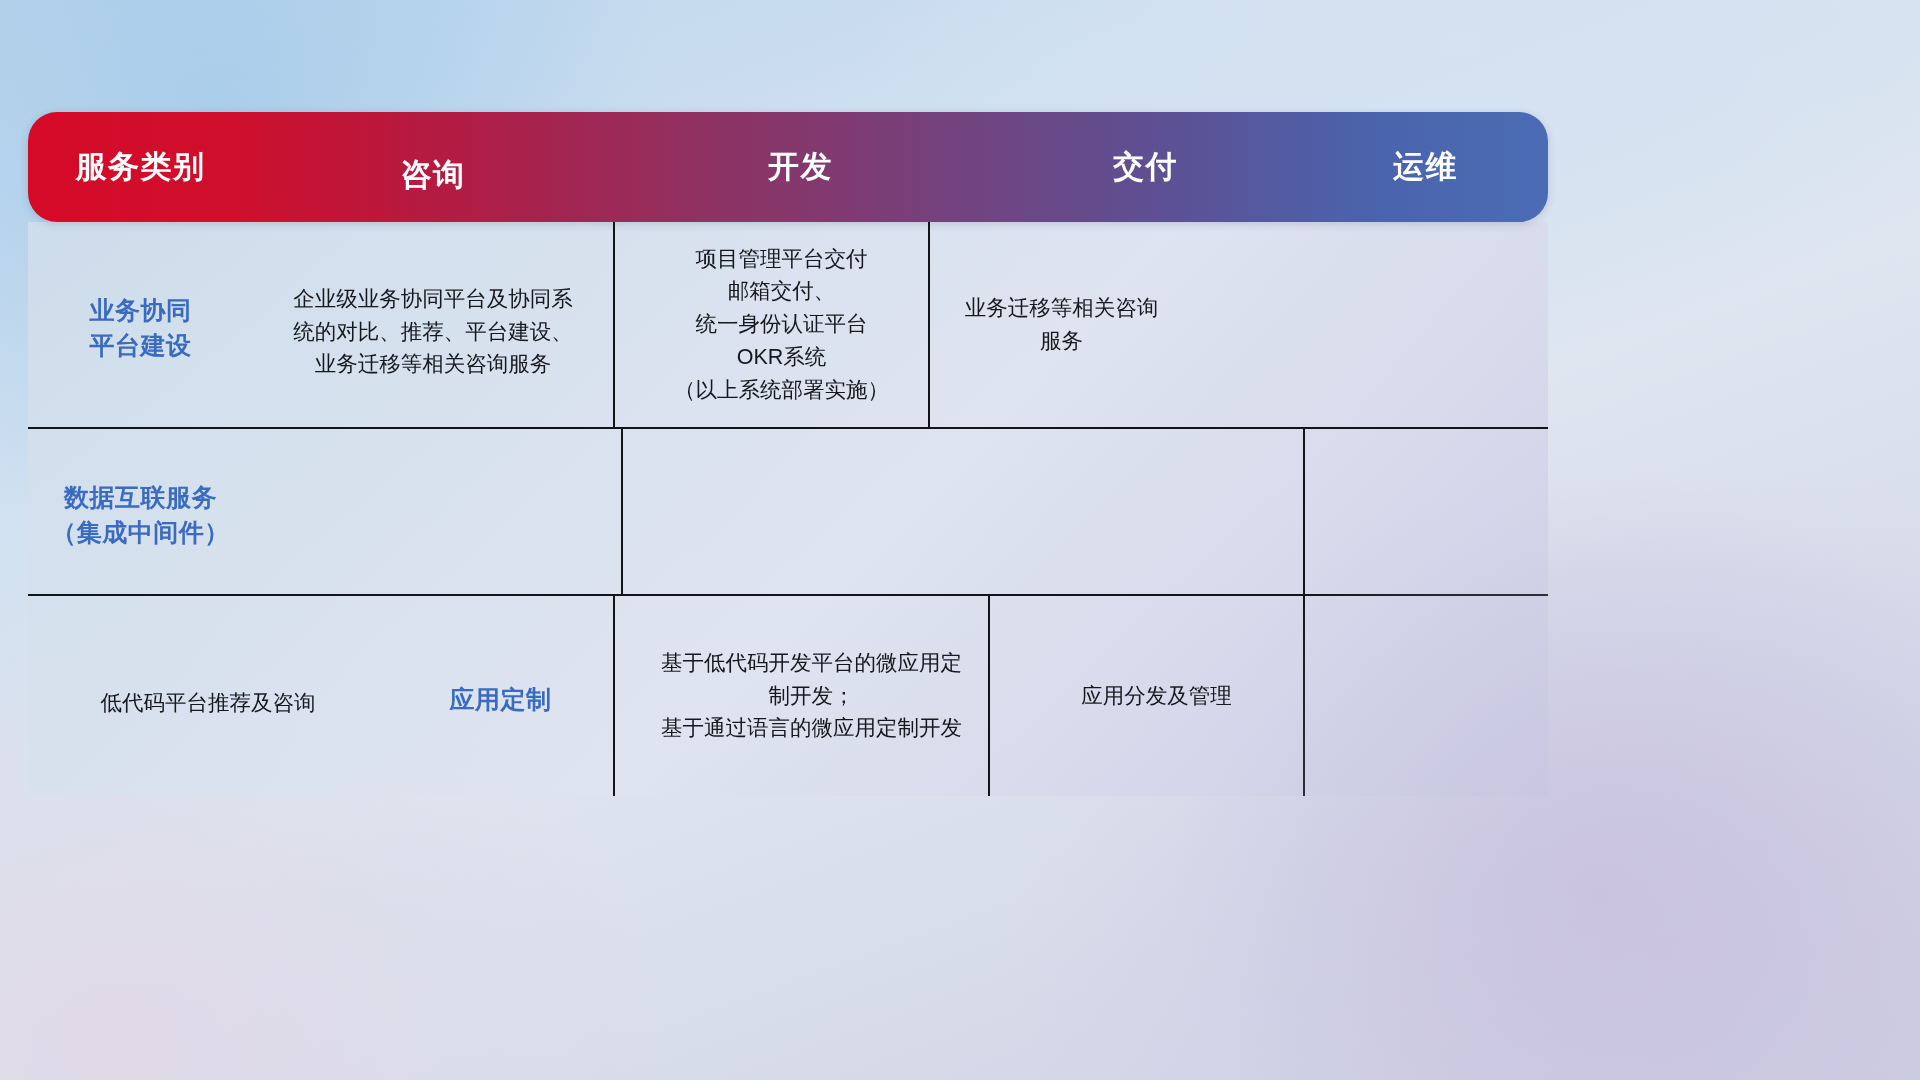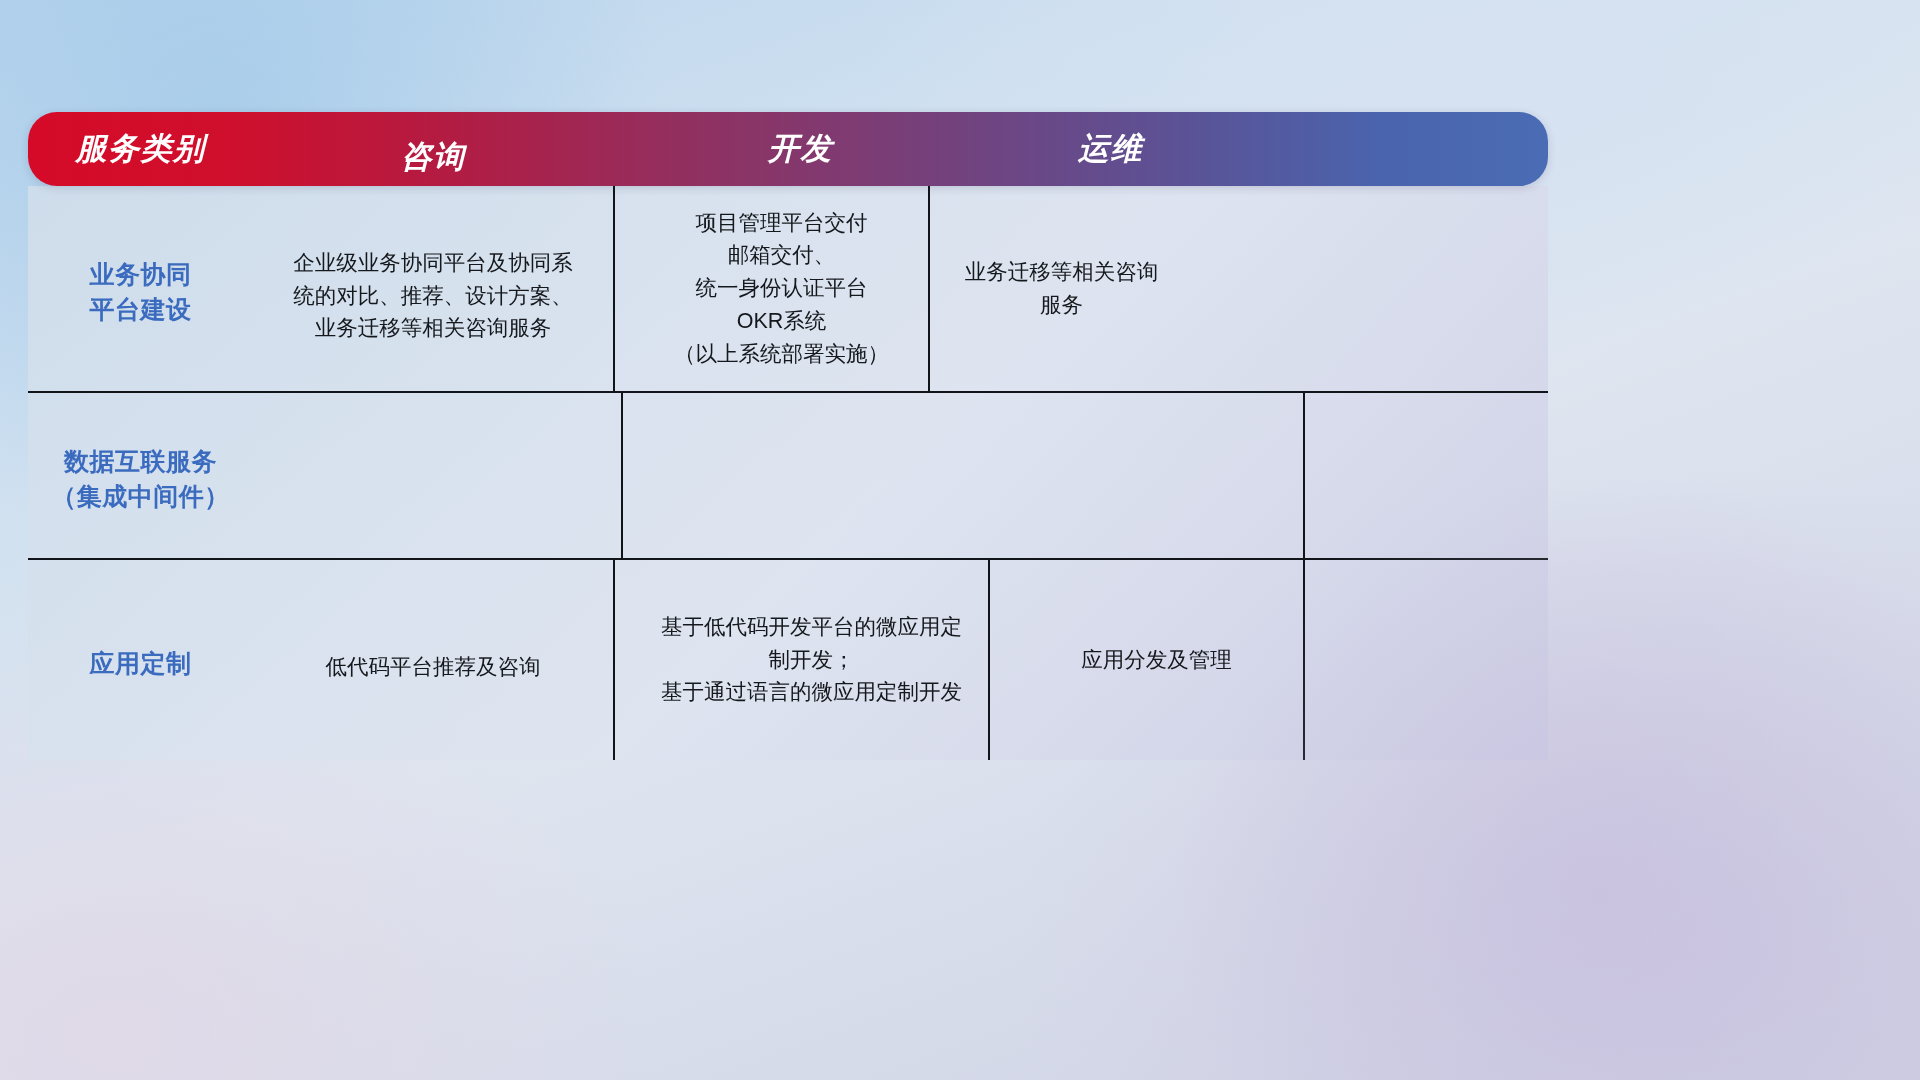--- a/index.html
+++ b/index.html
@@ -50,35 +50,34 @@
   .table-wrap {
     position: absolute;
     left: 28px;
     top: 112px;
     width: 1520px;
   }
 
   
   .thead {
     display: flex;
-    height: 74px;
+    height: 110px;
     border-radius: 29px;
     background: linear-gradient(90deg,
         #d50a28 0%,
         #cf0f2c 13%,
         #b21c43 28%,
         #8e3263 45%,
         #74417c 60%,
         #5b5296 76%,
         #4a64ad 89%,
         #4a6cb4 100%);
     box-shadow: 0 2px 8px rgba(40,40,80,0.16);
     position: relative;
     z-index: 3;
-    font-style: italic;
   }
   .th {
     display: flex;
     align-items: center;
     justify-content: center;
     color: #ffffff;
     font-size: 31px;
     font-weight: bold;
     letter-spacing: 1.5px;
     white-space: nowrap;
@@ -146,49 +145,50 @@
 </head>
 <body>
 
 <div class="page">
   <div class="table-wrap">
 
     <div class="thead">
       <div class="th c1">服务类别</div>
       <div class="th c2">咨询</div>
       <div class="th c3">开发</div>
+      <div class="th c4">交付</div>
       <div class="th c5">运维</div>
     </div>
 
     <div class="tbody">
 
       <div class="trow r1">
         <div class="td cat c1">业务协同
 平台建设</div>
         <div class="td c2">企业级业务协同平台及协同系
-统的对比、推荐、设计方案、
+统的对比、推荐、平台建设、
 业务迁移等相关咨询服务</div>
         <div class="td c4 vline-left">项目管理平台交付
 邮箱交付、
 统一身份认证平台
 OKR系统
 （以上系统部署实施）</div>
         <div class="td c5 vline-left">业务迁移等相关咨询服务</div>
       </div>
 
       <div class="trow r2">
         <div class="td cat c1">数据互联服务
 （集成中间件）</div>
         <div class="td c4 vline-left"></div>
         <div class="td c5 vline-left"></div>
       </div>
 
       <div class="trow r3">
+        <div class="td c2">低代码平台推荐及咨询</div>
         <div class="td cat c1">应用定制</div>
-        <div class="td c2">低代码平台推荐及咨询</div>
         <div class="td c3 vline-left">基于低代码开发平台的微应用定
 制开发；
 基于通过语言的微应用定制开发</div>
         <div class="td c4 vline-left">应用分发及管理</div>
         <div class="td c5 vline-left"></div>
       </div>
 
     </div>
   </div>
 </div>

